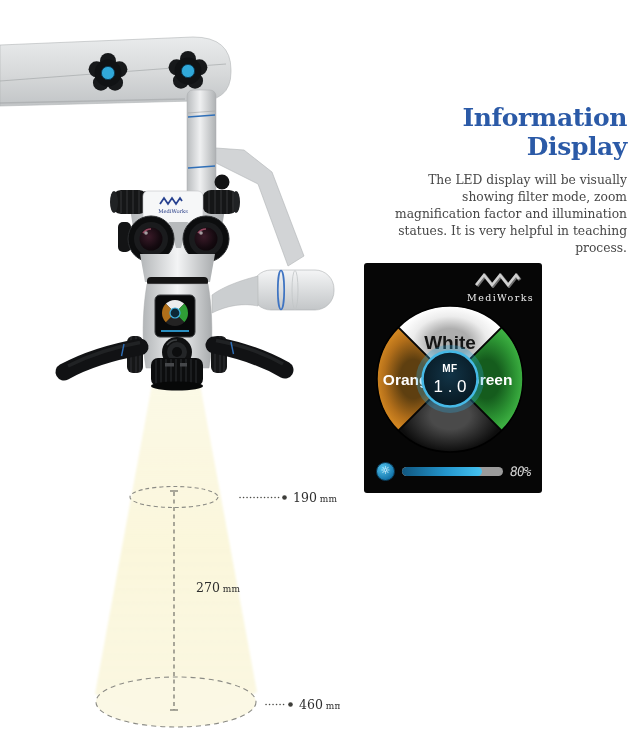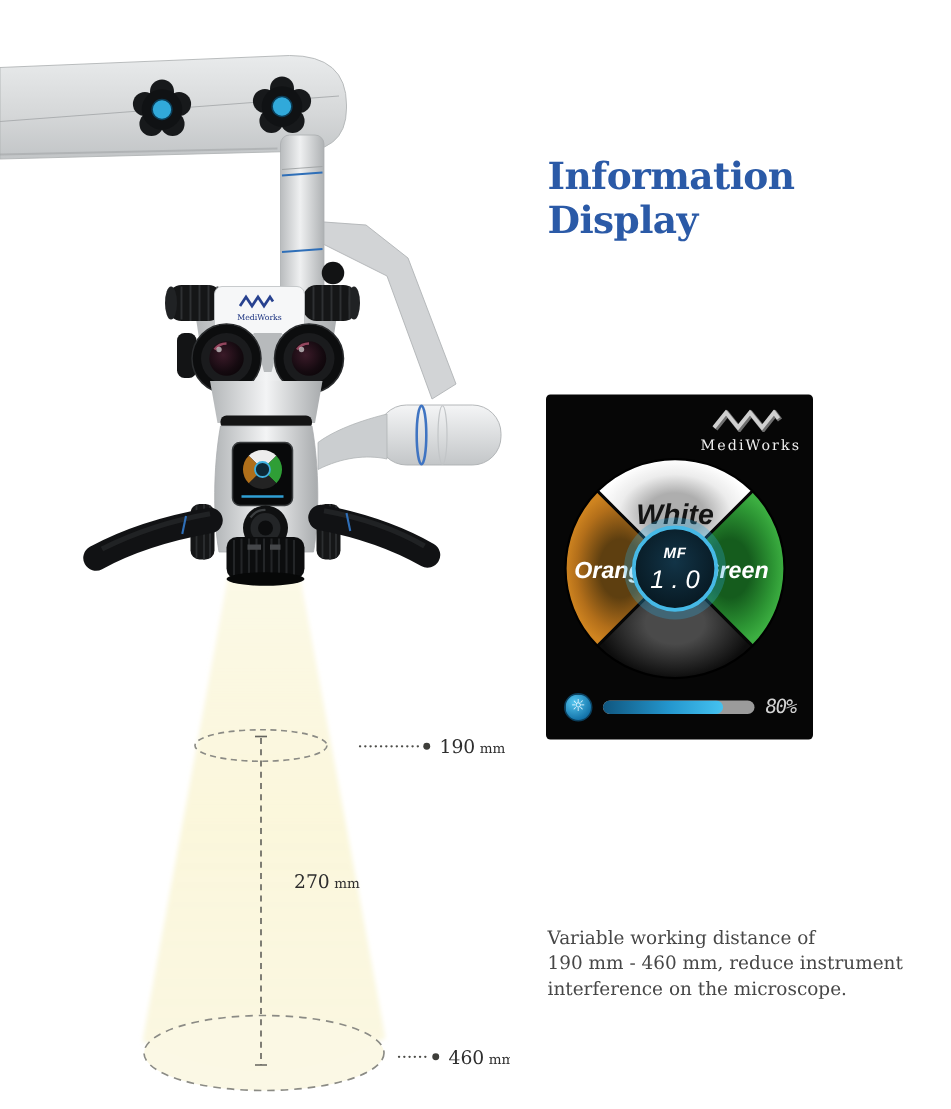--- a/index.html
+++ b/index.html
@@ -1,31 +1,31 @@
 <!DOCTYPE html>
 <html><head>
 <meta charset="utf-8">
 <style>
   html,body{margin:0;padding:0;background:#ffffff;}
   .page{position:relative;width:634px;height:739px;background:#ffffff;overflow:hidden;
         font-family:"DejaVu Serif",serif;}
   
-  .section{position:absolute;left:365px;width:262px;}
+  .section{position:absolute;left:365px;width:262px;text-align:right;}
   .section h2{margin:0 0 11px 0;font-family:"DejaVu Serif",serif;font-weight:bold;
               font-size:25px;letter-spacing:-0.4px;color:#2b5aa7;}
   .section p{margin:0;font-size:12.3px;line-height:1.38;color:#474747;white-space:pre-line;}
   .section-info{top:103px;}
   .section-vari{top:617px;}
   
   .panel{position:absolute;left:364px;top:263px;width:178px;height:230px;
          background:#060606;border-radius:3px;}
   .panel .logo{position:absolute;top:10px;right:13px;width:62px;text-align:center;}
   .panel .logo .brand{display:block;margin-top:0px;color:#efefef;font-family:"DejaVu Serif",serif;
          font-size:9.5px;letter-spacing:1.4px;}
-  .wheel-wrap{position:absolute;left:11px;top:41px;width:150px;height:150px;font-style:italic;}
+  .wheel-wrap{position:absolute;left:11px;top:41px;width:150px;height:150px;}
   .panel-bottom{position:absolute;left:12px;right:12px;bottom:13px;height:17px;
          display:flex;align-items:center;gap:7px;}
   .bright-icon{width:17px;height:17px;border-radius:50%;flex:0 0 auto;
          background:radial-gradient(circle at 35% 30%,#55c6f0,#1272a8 75%);
          border:1px solid #0b3f5d;color:#eaf7ff;font-size:11px;line-height:16px;
          text-align:center;font-family:"DejaVu Sans",sans-serif;}
   .bright-bar{flex:1;height:9px;border-radius:5px;background:#9b9b9b;overflow:hidden;}
   .bright-fill{height:100%;border-radius:5px;
          background:linear-gradient(90deg,#10567f,#2496cd 55%,#45c2f0);}
   .bright-label{flex:0 0 auto;color:#d2d2d2;font-family:"DejaVu Sans Mono",monospace;
@@ -221,20 +221,25 @@
         <path d="M 156,360 V 384 M 161,359 V 385 M 166,359 V 385 M 171,359 V 385 M 176,359 V 385 M 181,359 V 385 M 186,359 V 385 M 191,359 V 385 M 196,360 V 384" stroke="#232527" stroke-width="1.4"></path>
         <rect x="165" y="363" width="9" height="3.5" fill="#45474a"></rect>
         <rect x="180" y="363" width="7" height="3.5" fill="#45474a"></rect>
         <ellipse cx="177" cy="386" rx="26" ry="4.5" fill="#070808"></ellipse>
       </g>
     </g>
   </svg>
 
   <div class="section section-info">
     <h2>Information Display</h2>
+    <p>The LED display will be visually
+showing filter mode, zoom
+magnification factor and illumination
+statues. It is very helpful in teaching
+process.</p>
   </div>
 
   <div class="panel">
     <div class="logo">
       <svg width="48" height="15" viewBox="0 0 48 15">
         <path d="M 3,13 11,3 19,13 27,3 35,13 43,3 46,7" stroke="#6f6f6f" stroke-width="3.4" fill="none"></path>
         <path d="M 2,12 10,2 18,12 26,2 34,12 42,2 45,6" stroke="#cfcfcf" stroke-width="2.6" fill="none"></path>
       </svg>
       <span class="brand">MediWorks</span>
     </div>
@@ -289,18 +294,15 @@
     <div class="panel-bottom">
       <div class="bright-icon">☼</div>
       <div class="bright-bar">
         <div class="bright-fill" style="width: 80%;"></div>
       </div>
       <div class="bright-label">80%</div>
     </div>
   </div>
 
   <div class="section section-vari">
-    <p>Variable working distance of
-190 mm - 460 mm, reduce instrument
-interference on the microscope.</p>
   </div>
 
 </div>
 
 </body></html>

